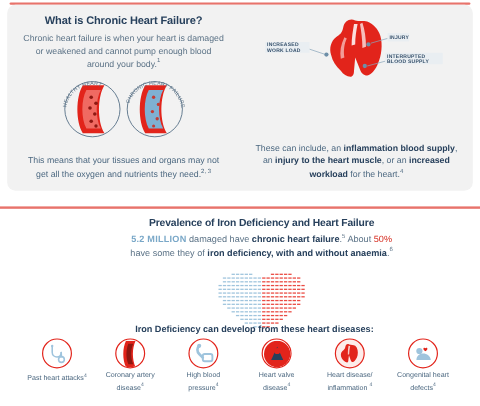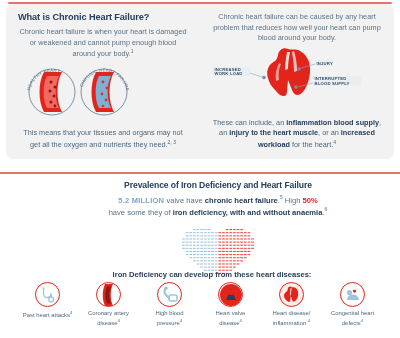--- a/index.html
+++ b/index.html
@@ -23,21 +23,21 @@
   .card {
     position: absolute; top: 4px; left: 6px; right: 6px;
     height: 155px;
     background: #f2f2f2;
     border-radius: 7px;
     display: flex;
   }
   .panel {
     flex: 1 1 50%;
     padding: 8px 12px 4px 12px;
-    display: flex; flex-direction: column; align-items: flex-start;
+    display: flex; flex-direction: column; align-items: center;
   }
   .panel-title {
     color: #27405c;
     font-size: 9.2px;
     font-weight: 700;
     letter-spacing: -0.1px;
     text-align: center;
     margin-bottom: 5px;
   }
   .panel-body {
@@ -78,21 +78,21 @@
     margin-bottom: 4px;
   }
   .mid-line {
     color: #5b7286;
     font-size: 7.6px;
     line-height: 1.5;
     text-align: center;
   }
   .mid-line b { color: #27405c; font-weight: 700; }
   .mid-line .num { color: #7aa8c8; font-weight: 700; letter-spacing: .2px; }
-  .mid-line .pct { color: #d62b1f; font-weight: 700; }
+  .mid-line .pct { color: #d62b1f; font-weight: 400; }
   .mid-line sup { font-size: 5px; }
 
   .heart-grid { margin-top: 7px; }
 
   
   .dis-title {
     position: absolute; top: 270px; left: 0; right: 0;
     text-align: center;
     color: #27405c; font-size: 7.6px; font-weight: 700; margin-left: 24px;
   }
@@ -172,21 +172,20 @@
           </text>
         </svg>
       </div>
 
       <div class="panel-foot">
         <span>This means that your tissues and organs may not get all the oxygen and nutrients they need.</span><sup>2, 3</sup>
       </div>
     </div>
 
     <div class="panel">
-      <div class="panel-body">Chronic heart failure can be caused by any heart problem that reduces how well your heart can pump blood around your body.</div>
 
       <div class="fig-hearts">
         <svg width="155" height="52" viewBox="0 0 155 52">
 
           <g transform="translate(54,0)">
             <path fill="#e2241b" d="M22,2 C18,0 13,2 12,8 C11,13 9,14 6,16 C2,19 0,25 2,31 C3,36 6,40 10,44 C12,47 15,49 18,49
               C20,49 21,47 21,44 L22,33 L26,43 C27,46 29,48 32,48 C36,47 39,43 41,38 C44,31 45,22 43,15
               C41,9 37,5 32,3 C29,2 25,3 22,2 Z"></path>
             <path fill="#ffffff" d="M21,5 C20,11 19,17 19,23 L22,22 C22,16 23,10 24,5 Z" opacity=".85"></path>
             <path fill="#ffffff" d="M28,4 C30,10 31,17 31,24 L28,25 C28,18 27,11 26,5 Z" opacity=".7"></path>
@@ -223,21 +222,21 @@
       </div>
     </div>
   </div>
 
   <div class="mid-rule"></div>
 
   <div class="mid">
     <div class="mid-title">Prevalence of Iron Deficiency and Heart Failure</div>
 
     <div class="mid-line">
-      <span class="num">5.2 MILLION</span><span> valve have </span><b>chronic heart failure</b><span>.</span><sup>5</sup><span> High </span><span class="pct">50%</span>
+      <span class="num">5.2 MILLION</span><span> damaged have </span><b>chronic heart failure</b><span>.</span><sup>5</sup><span> About </span><span class="pct">50%</span>
     </div>
     <div class="mid-line">
       <span>have some they of </span><b>iron deficiency, with and without anaemia</b><span>.</span><sup>6</sup>
     </div>
 
     <div class="heart-grid">
       <svg id="heartmatrix" width="80" height="50" viewBox="0 0 80 50">
           <rect x="14.98" y="4.06" width="2.76" height="1.06" fill="#9fc4dd"></rect>
           <rect x="18.62" y="4.06" width="2.76" height="1.06" fill="#9fc4dd"></rect>
           <rect x="22.25" y="4.06" width="2.76" height="1.06" fill="#9fc4dd"></rect>

